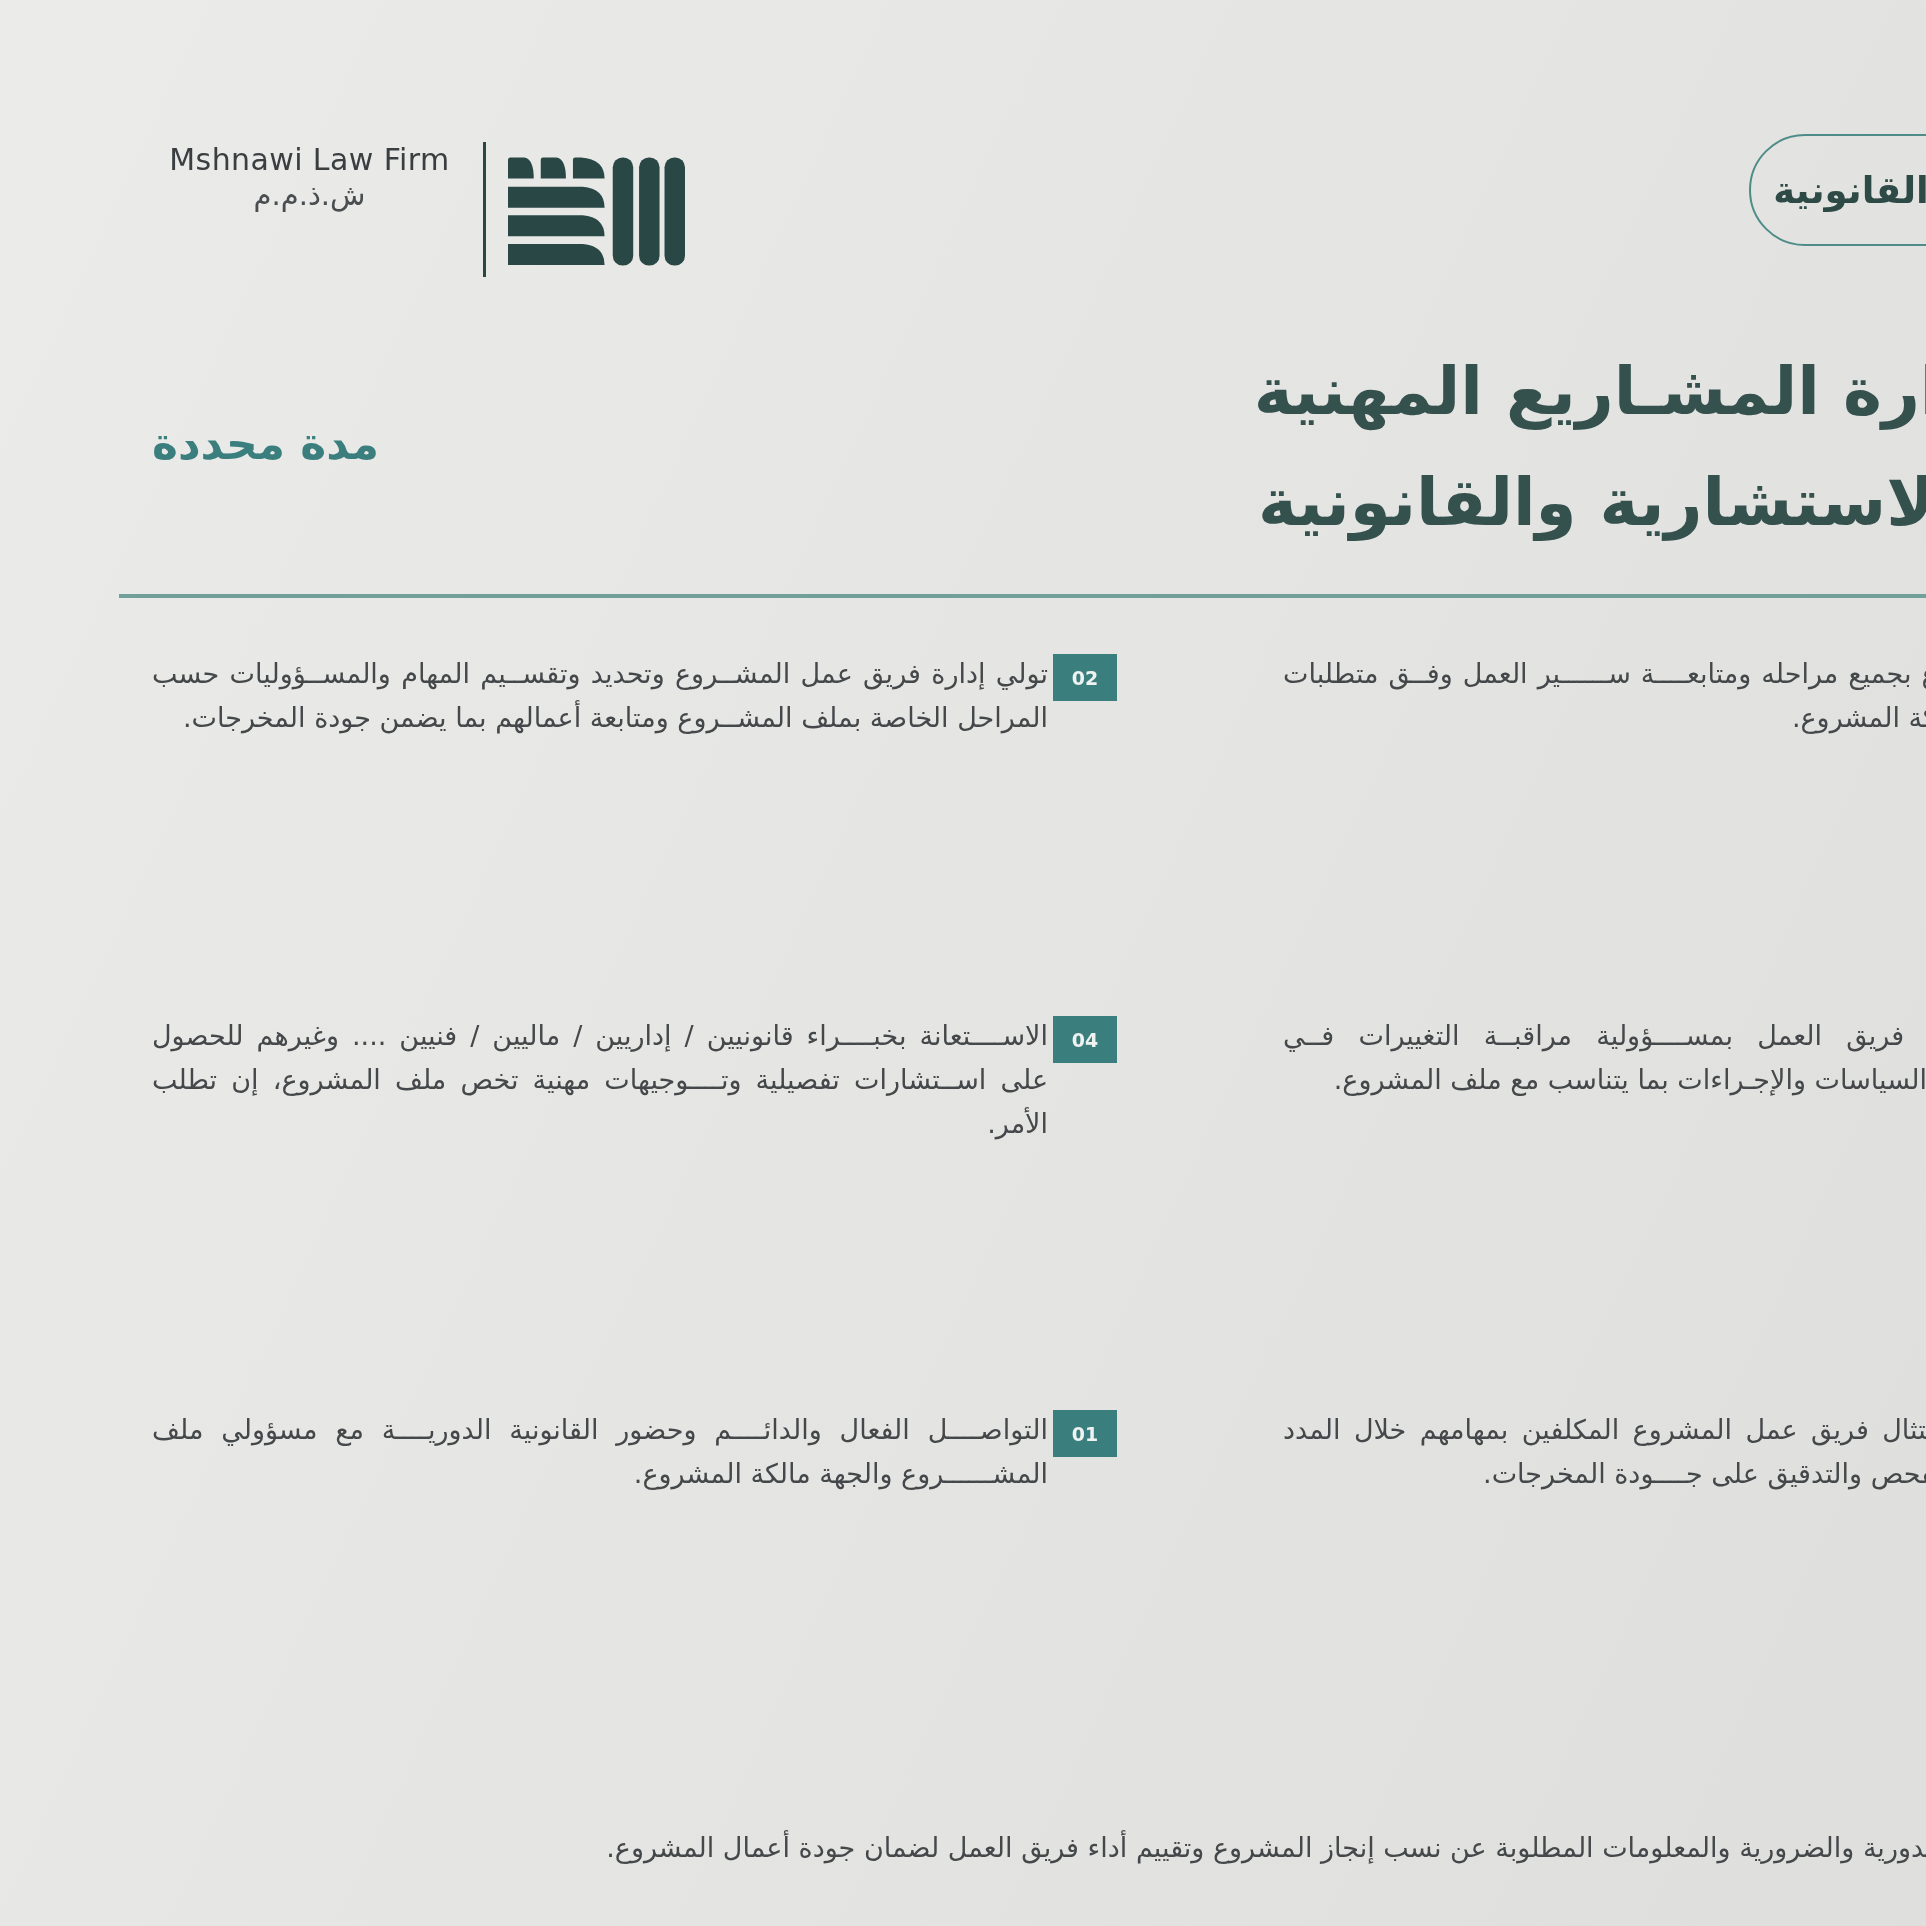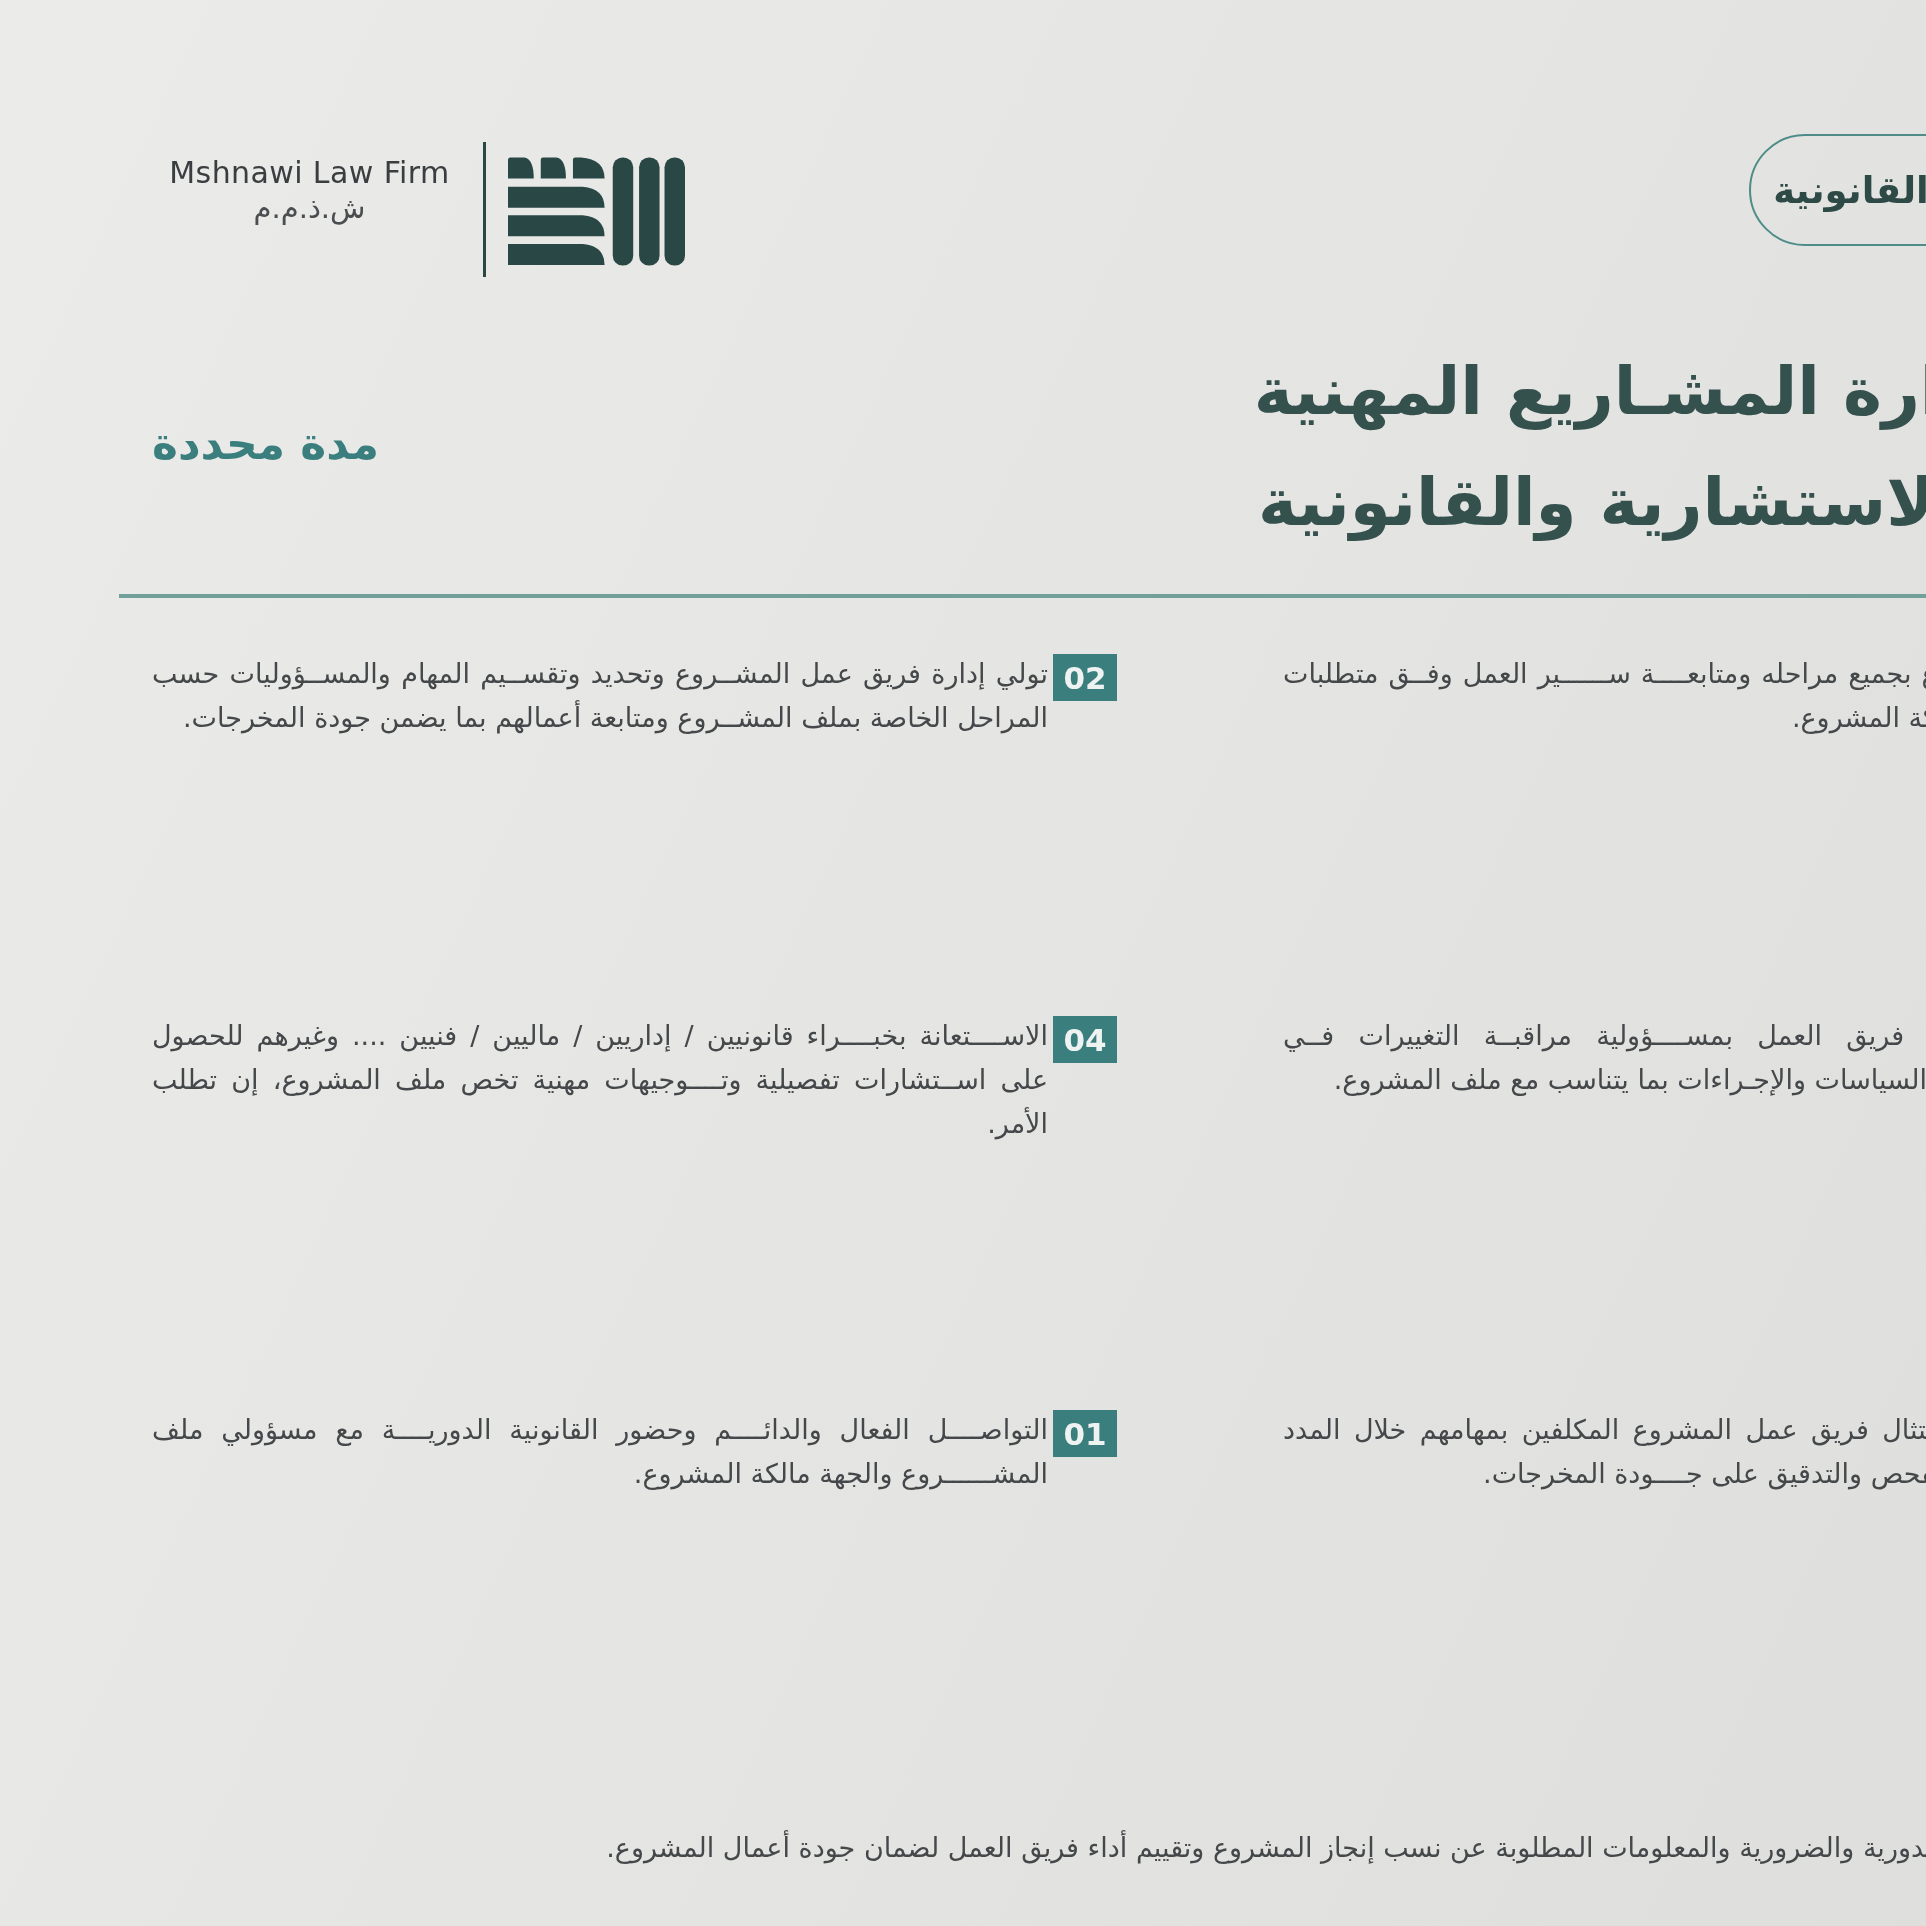--- a/index.html
+++ b/index.html
@@ -6,21 +6,21 @@
   .page{
     position:relative;width:2408px;height:2408px;overflow:hidden;
     direction:rtl;
     font-family:"DejaVu Sans","Liberation Sans",sans-serif;
     background:linear-gradient(115deg,#ebebe9 0%,#e4e4e2 45%,#dbdcda 100%);
   }
   
   .logo-wrap{position:absolute;left:146px;top:131px;width:539px;}
   .logo-text{position:absolute;left:0;top:5.8px;width:327px;text-align:center;direction:rtl;}
   .logo-ar{font-size:45px;font-weight:bold;color:#2c3133;line-height:58px;}
-  .logo-en{font-size:30px;color:#3a3e40;direction:ltr;margin-top:18px;letter-spacing:0.4px;}
+  .logo-en{font-size:30px;color:#3a3e40;direction:ltr;margin-top:5px;letter-spacing:0.4px;}
   .logo-suffix{font-size:29px;color:#4a4e50;margin-top:1px;}
   .logo-divider{position:absolute;left:337px;top:10.8px;width:2.7px;height:135px;background:var(--accent-dark);}
   .logo-mark{position:absolute;left:362px;top:8.5px;}
   
   .pill{
     position:absolute;left:1749px;top:134px;width:494px;height:112px;
     border:2.7px solid var(--pill-border);border-radius:56px;box-sizing:border-box;
     display:flex;align-items:center;justify-content:center;
     font-size:37px;font-weight:bold;color:#2e4a47;
   }
@@ -35,21 +35,21 @@
   }
   .rule{position:absolute;left:119px;top:594px;width:2121px;height:3.5px;background:var(--divider);}
   
   .item{position:absolute;box-sizing:border-box;padding-right:69px;}
   .item-col-right{left:1283px;width:965px;}
   .item-col-left{left:152px;width:965px;}
   .item-wide{left:231px;top:1826px;width:2017px;}
   .row1{top:652px;} .row2{top:1014px;} .row3{top:1408px;}
   .item-num{
     position:absolute;top:2.3px;right:0;width:64px;height:47px;background:var(--accent);
-    color:#eef3f2;font-size:31px;font-weight:bold;display:flex;align-items:center;justify-content:center;
+    color:#eef3f2;font-size:19px;font-weight:bold;display:flex;align-items:center;justify-content:center;
   }
   .item-text{
     font-size:27px;line-height:44px;color:var(--body-color);
     text-align:justify;direction:rtl;
   }
 </style>
 </head>
 <body>
 
 <div class="page">

